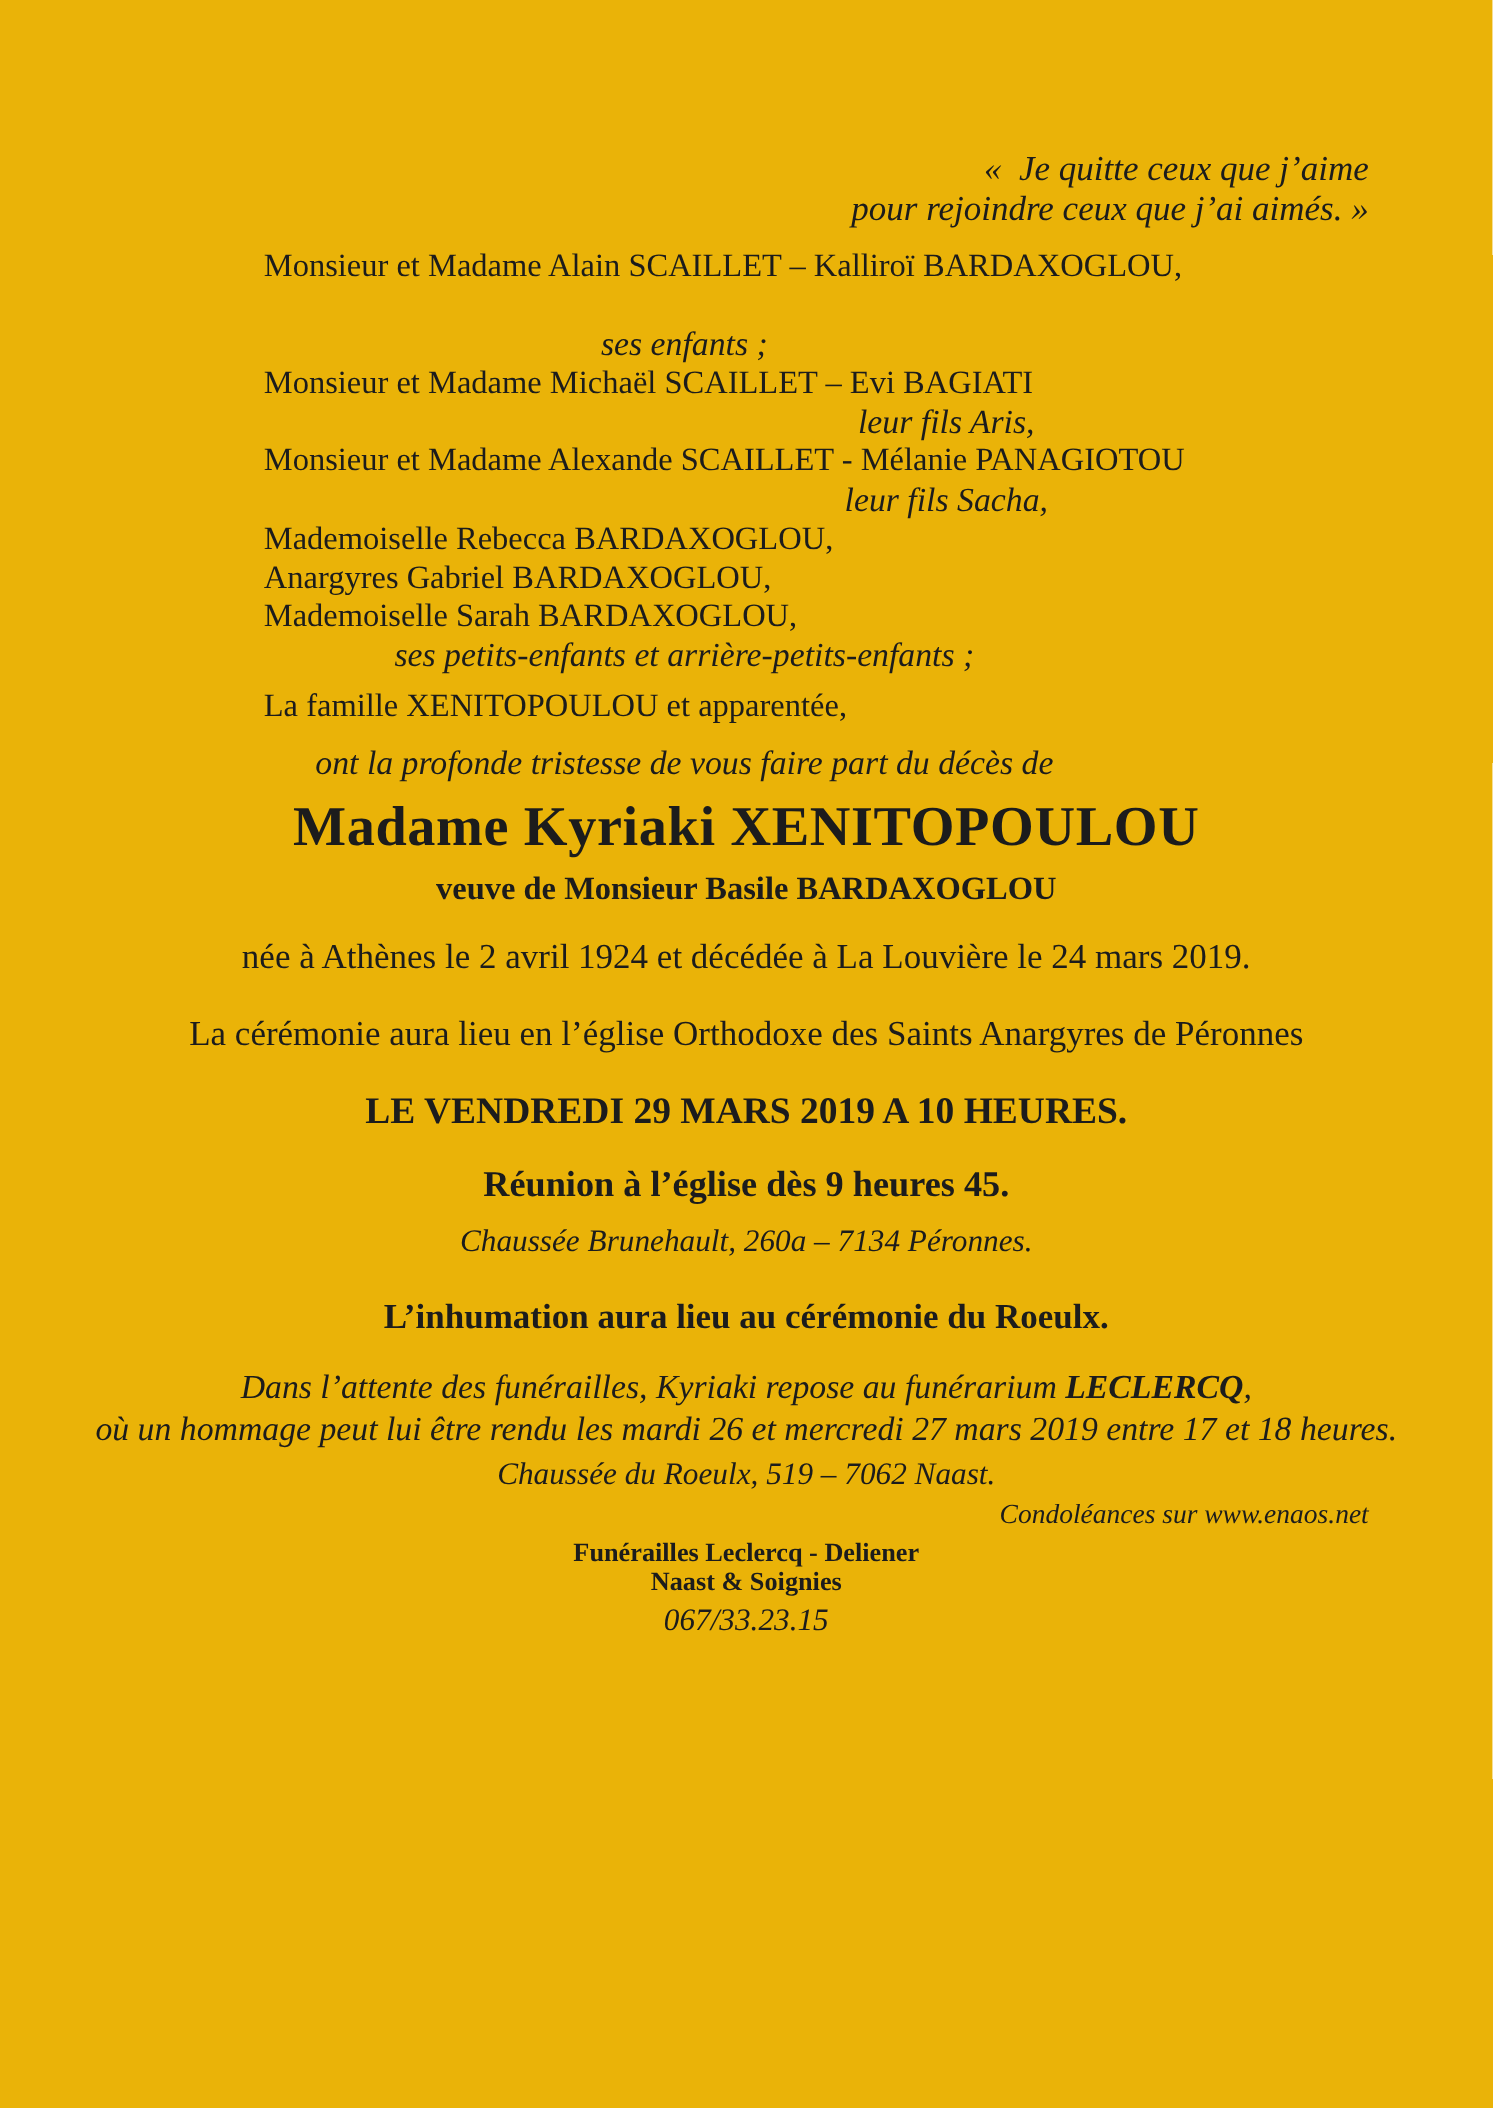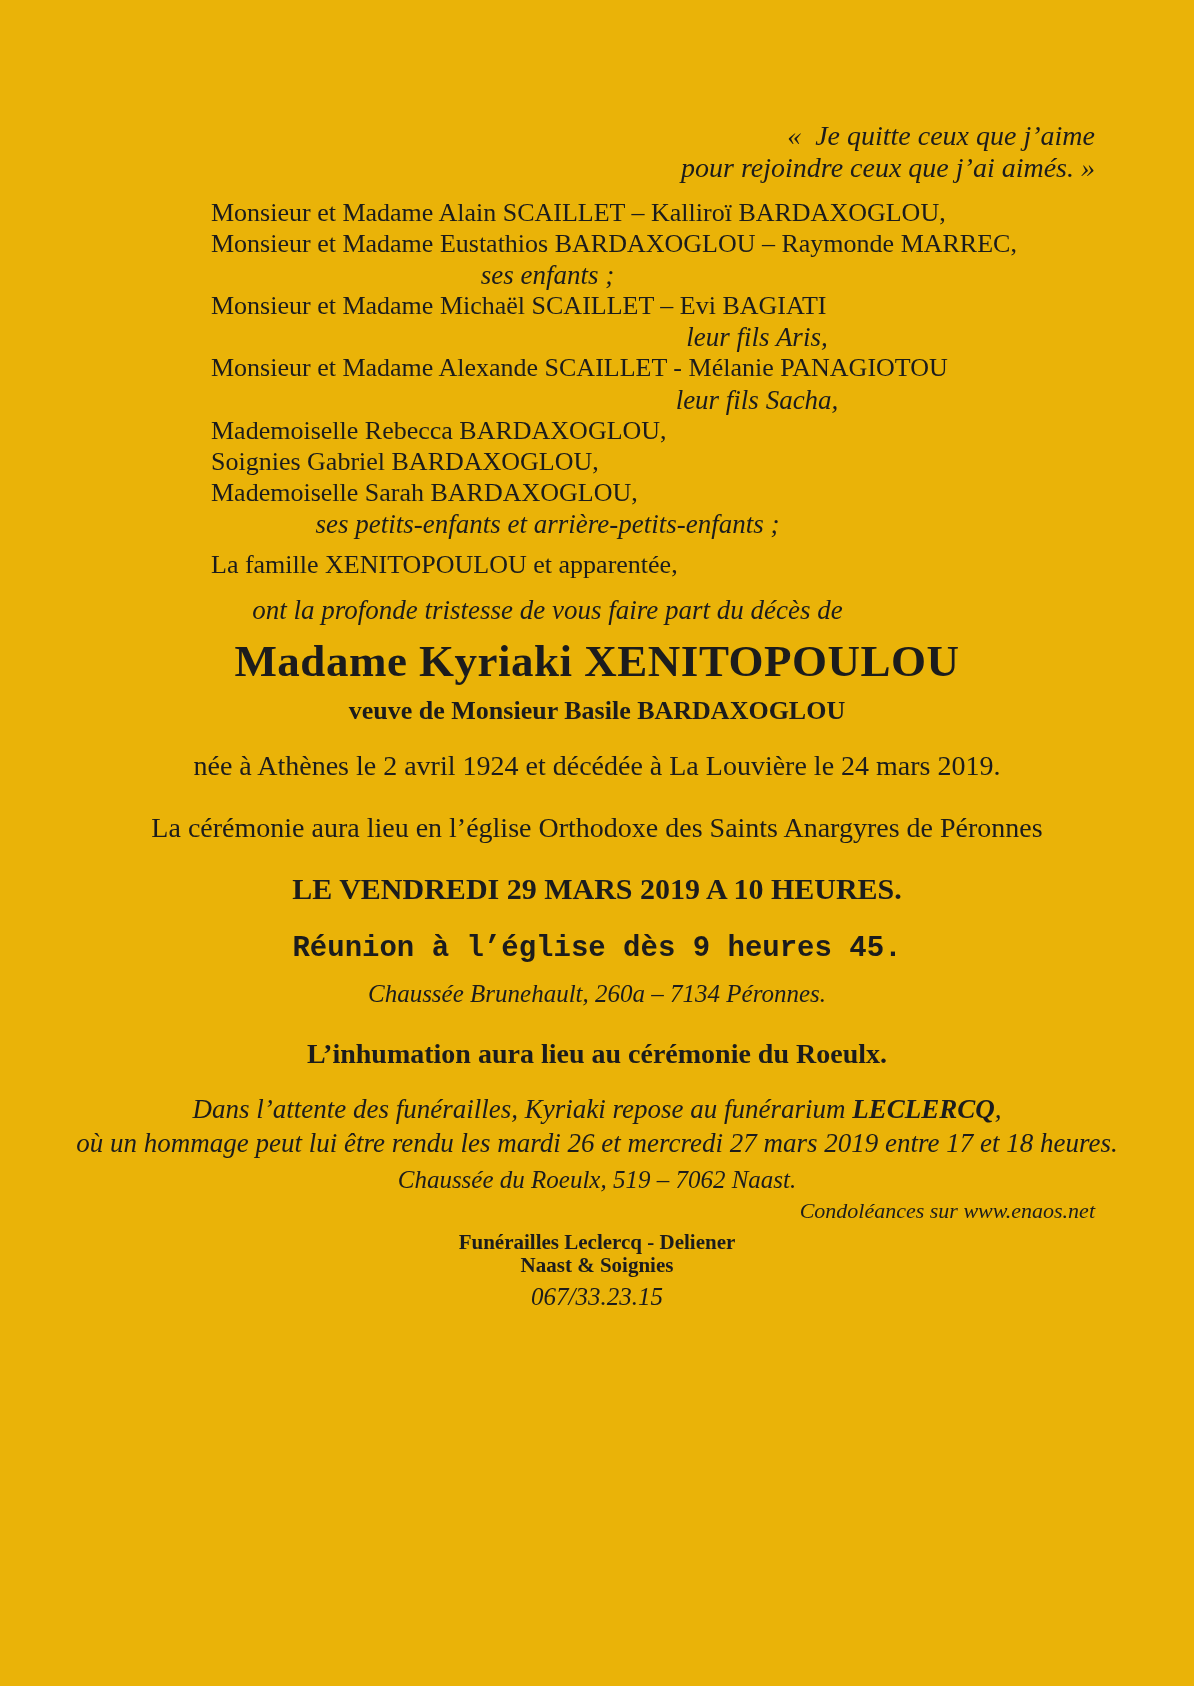--- a/index.html
+++ b/index.html
@@ -29,46 +29,45 @@
   .center { text-align: center; }
   .bold   { font-weight: bold; }
 
   .epi    { font-size: 28px; font-style: italic; }
   .name   { font-size: 26px; }
   .side   { font-size: 27px; font-style: italic; text-align: center; }
   .title  { font-size: 45px; font-weight: bold; letter-spacing: 0.5px; }
   .sub    { font-size: 26px; font-weight: bold; }
   .body   { font-size: 28px; }
   .datebig{ font-size: 30px; font-weight: bold; }
-  .reun   { font-size: 29px; font-weight: bold; font-family: Liberation Mono, monospace; }
+  .reun   { font-size: 29px; font-weight: bold; }
   .addr   { font-size: 25px; font-style: italic; }
   .inhum  { font-size: 28px; font-weight: bold; }
   .att    { font-size: 27px; font-style: italic; }
   .condol { font-size: 22px; font-style: italic; }
   .fh     { font-size: 21px; font-weight: bold; }
   .phone  { font-size: 25px; font-style: italic; }
 </style>
 </head>
 <body>
 
 <div class="page">
 
   <div class="line right epi" style="top:120px">«&nbsp; Je quitte ceux que j’aime</div>
   <div class="line right epi" style="top:152px">pour rejoindre ceux que j’ai aimés.&nbsp;»</div>
 
   <div class="line left name" style="top:198px">Monsieur et Madame Alain SCAILLET – Kalliroï BARDAXOGLOU,</div>
-  <div class="line left name" style="top:229px">Monsieur et Madame Eustathios BARDAXOGLOU – Raymonde MARREC,</div>
   <div class="line right side" style="top:260px">ses enfants&nbsp;;</div>
 
   <div class="line left name" style="top:291px">Monsieur et Madame Michaël SCAILLET – Evi BAGIATI</div>
   <div class="line indent side" style="top:322px">leur fils Aris,</div>
   <div class="line left name" style="top:353px">Monsieur et Madame Alexande SCAILLET - Mélanie PANAGIOTOU</div>
   <div class="line indent side" style="top:385px">leur fils Sacha,</div>
   <div class="line left name" style="top:416px">Mademoiselle Rebecca BARDAXOGLOU,</div>
-  <div class="line left name" style="top:447px">Soignies Gabriel BARDAXOGLOU,</div>
+  <div class="line left name" style="top:447px">Anargyres Gabriel BARDAXOGLOU,</div>
   <div class="line left name" style="top:478px">Mademoiselle Sarah BARDAXOGLOU,</div>
   <div class="line right side" style="top:509px">ses petits-enfants et arrière-petits-enfants&nbsp;;</div>
 
   <div class="line left name" style="top:550px">La famille XENITOPOULOU et apparentée,</div>
   <div class="line right side" style="top:595px">ont la profonde tristesse de vous faire part du décès de</div>
 
   <div class="line center title" style="top:636px">Madame Kyriaki XENITOPOULOU</div>
   <div class="line center sub" style="top:696px">veuve de Monsieur Basile BARDAXOGLOU</div>
   <div class="line center body" style="top:750px">née à Athènes le 2 avril 1924 et décédée à La Louvière le 24 mars 2019.</div>
 

